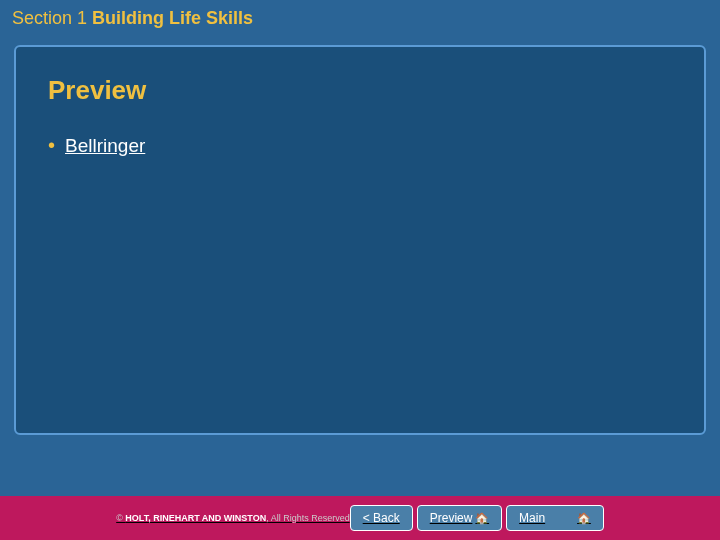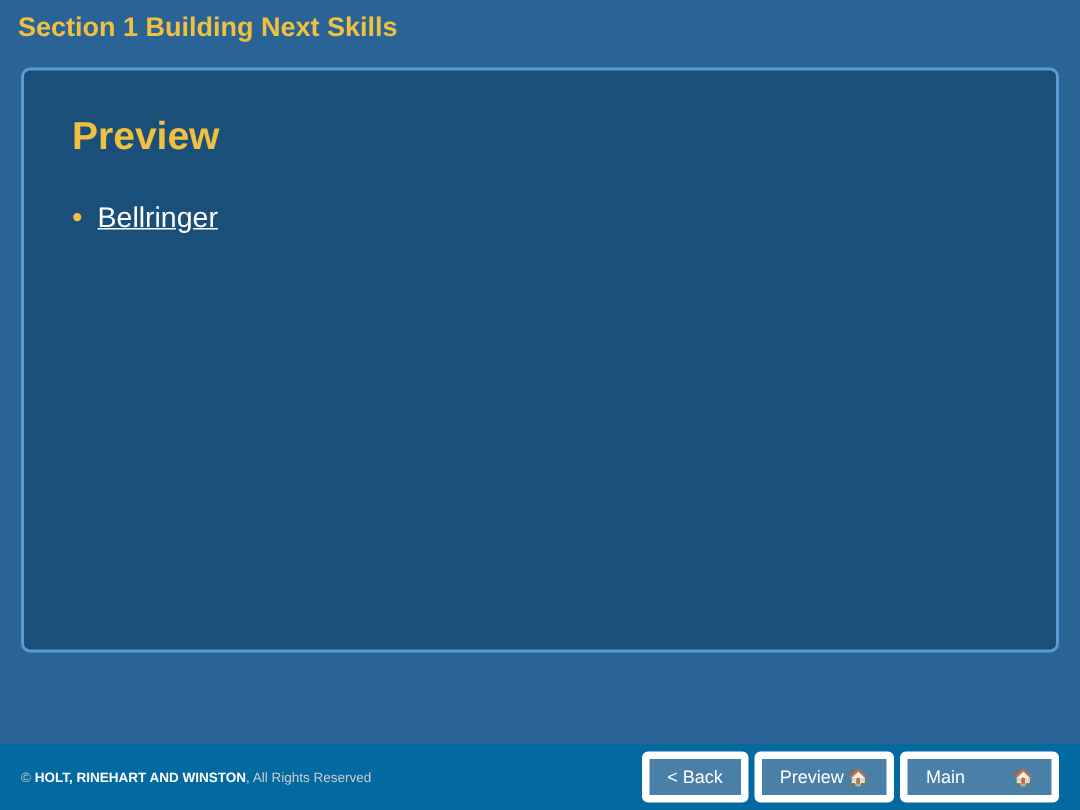--- a/index.html
+++ b/index.html
@@ -85,23 +85,24 @@
     }
 
     .footer {
       position: absolute;
       bottom: 0;
       left: 0;
       right: 0;
       height: 44px;
       display: flex;
       align-items: center;
-      justify-content: space-between;
+      justify-content: center;
       padding: 0 14px;
-      background: #0369a1;
+      background: #be185d;
+      text-decoration: underline;
     }
 
     .copyright {
       color: #cccccc;
       font-size: 9px;
     }
 
     .copyright strong {
       color: #ffffff;
       font-weight: bold;
@@ -109,21 +110,21 @@
 
     .nav-buttons {
       display: flex;
       gap: 4px;
       align-items: center;
     }
 
     .nav-btn {
       background: #4a7fa8;
       color: #ffffff;
-      border: 5px solid #ffffff;
+      border: 1px solid #ffffff;
       border-radius: 4px;
       padding: 5px 12px;
       font-size: 12px;
       cursor: pointer;
       display: flex;
       align-items: center;
       gap: 3px;
     }
 
     .nav-btn.preview-btn {
@@ -137,23 +138,23 @@
 
     .btn-icon {
       font-size: 11px;
     }
   </style>
 </head>
 <body>
 
 <div class="header">
   <div class="section-title">
-    <span style="color:#f0c040;font-weight:bold;text-align:right;">Section 1</span>
+    <span style="color:#f0c040;font-weight:normal;text-align:right;">Section 1</span>
     <span> </span>
-    <span>Building Next Skills</span>
+    <span>Building Life Skills</span>
   </div>
 </div>
 
 <div class="main-content">
   <div class="preview-title">Preview</div>
   <ul class="bullet-list">
     <li>
       <a>Bellringer</a>
     </li>
   </ul>

